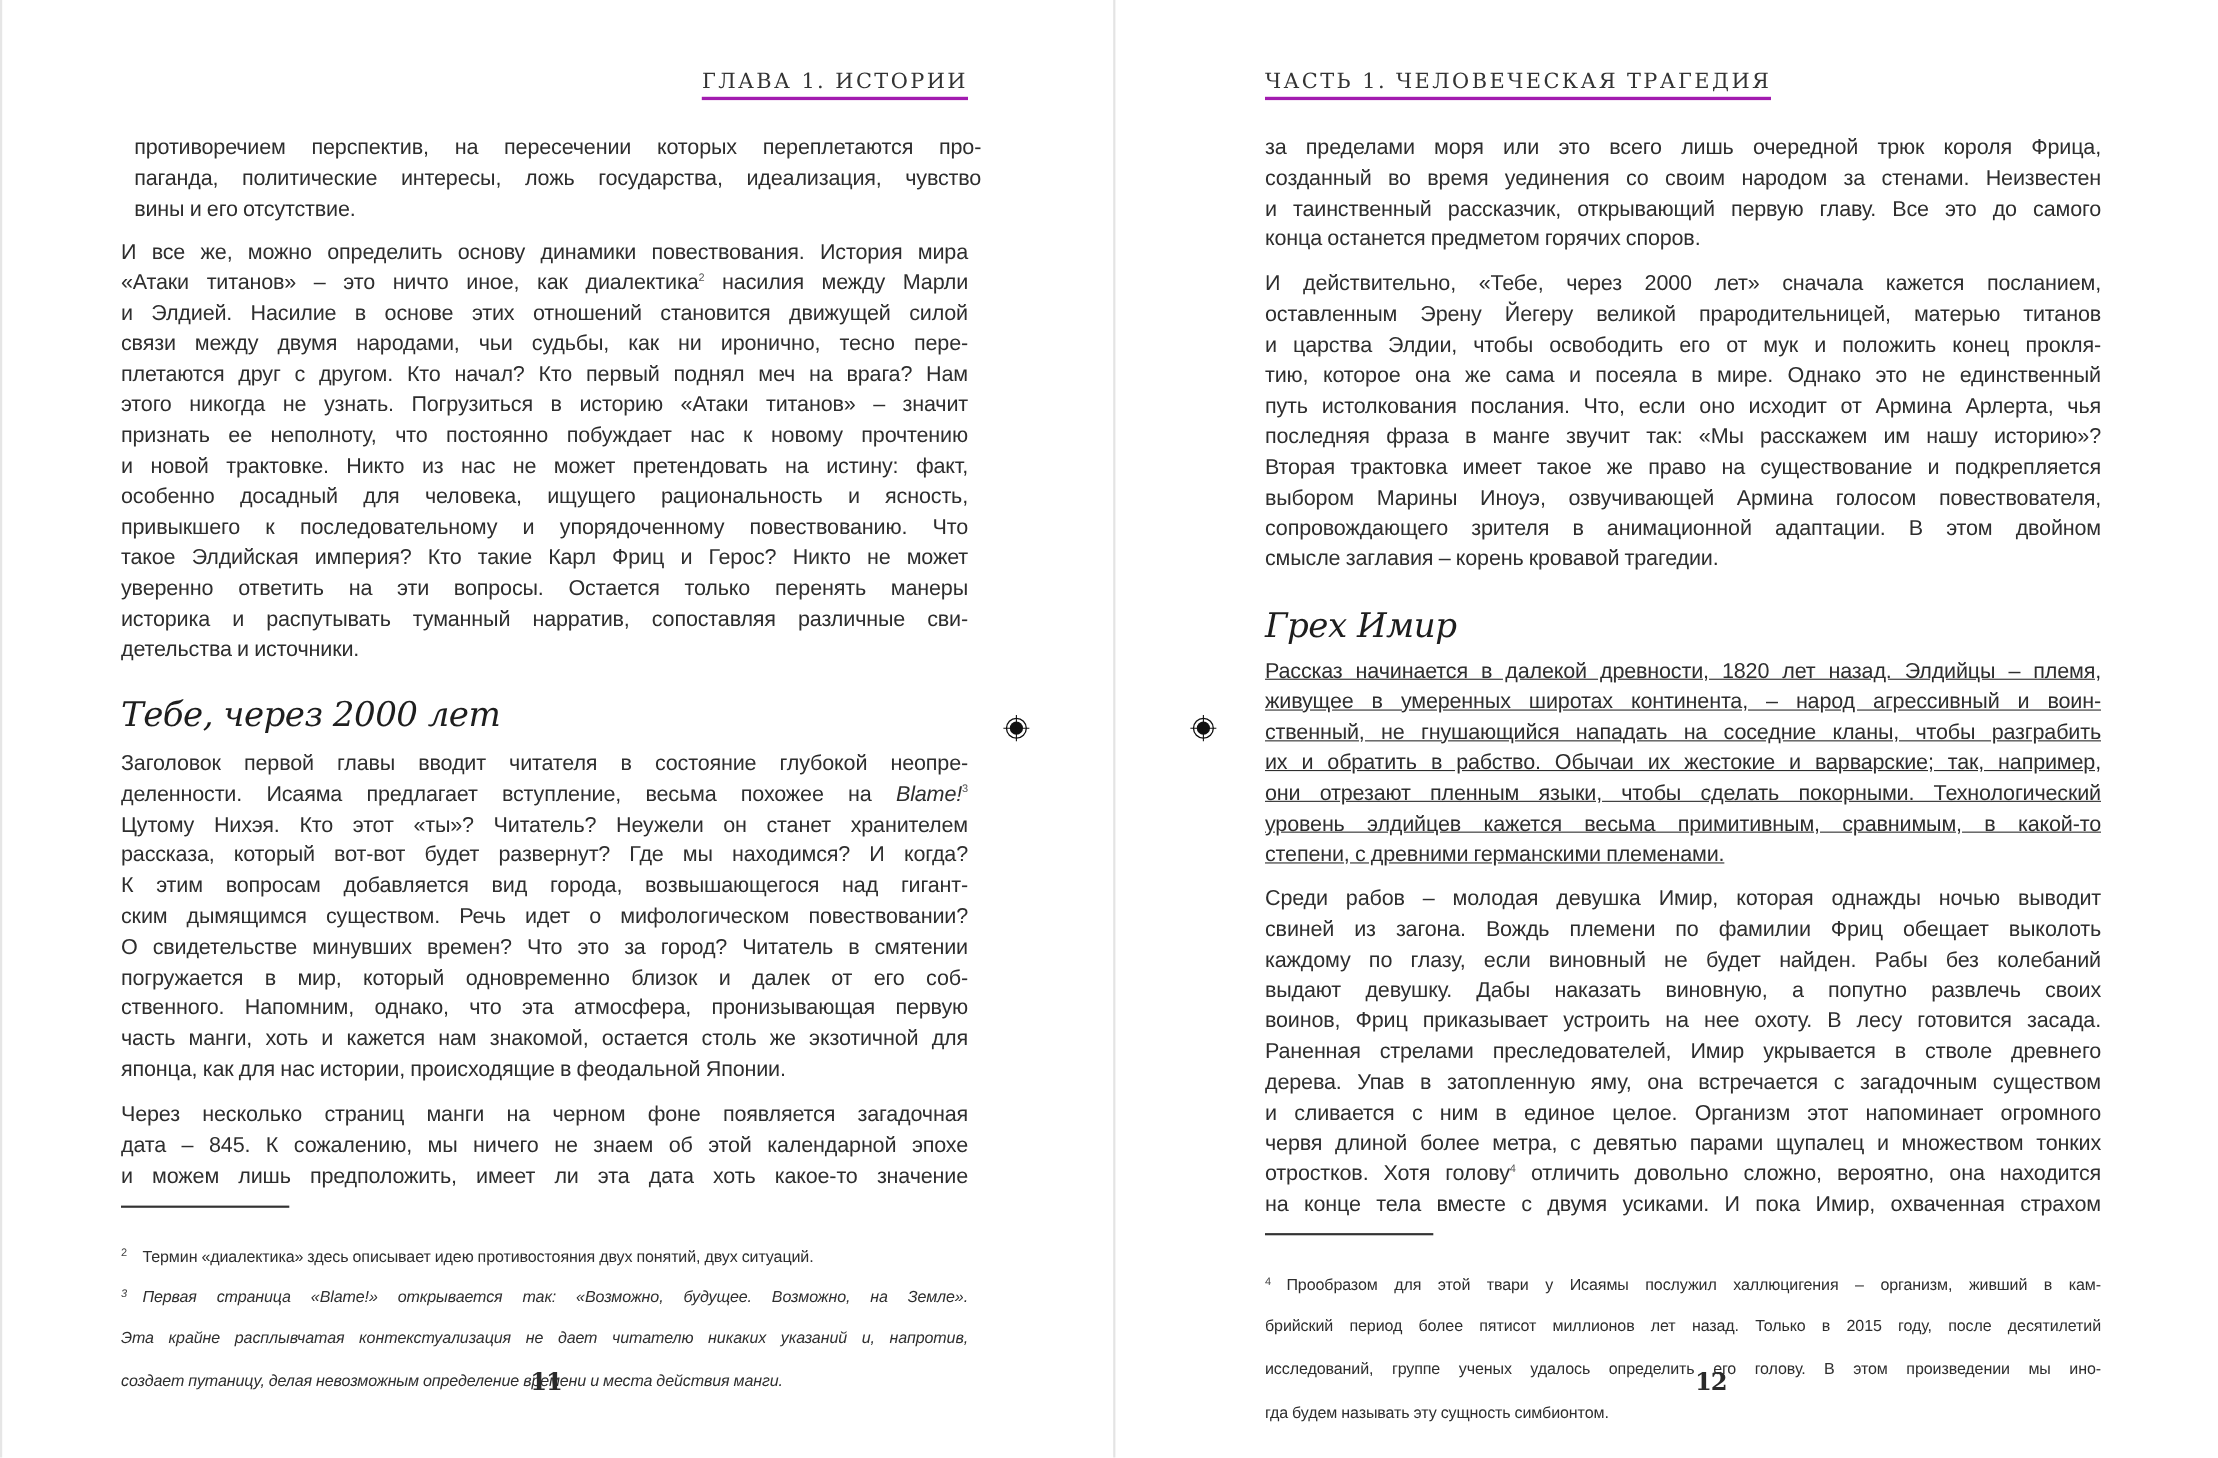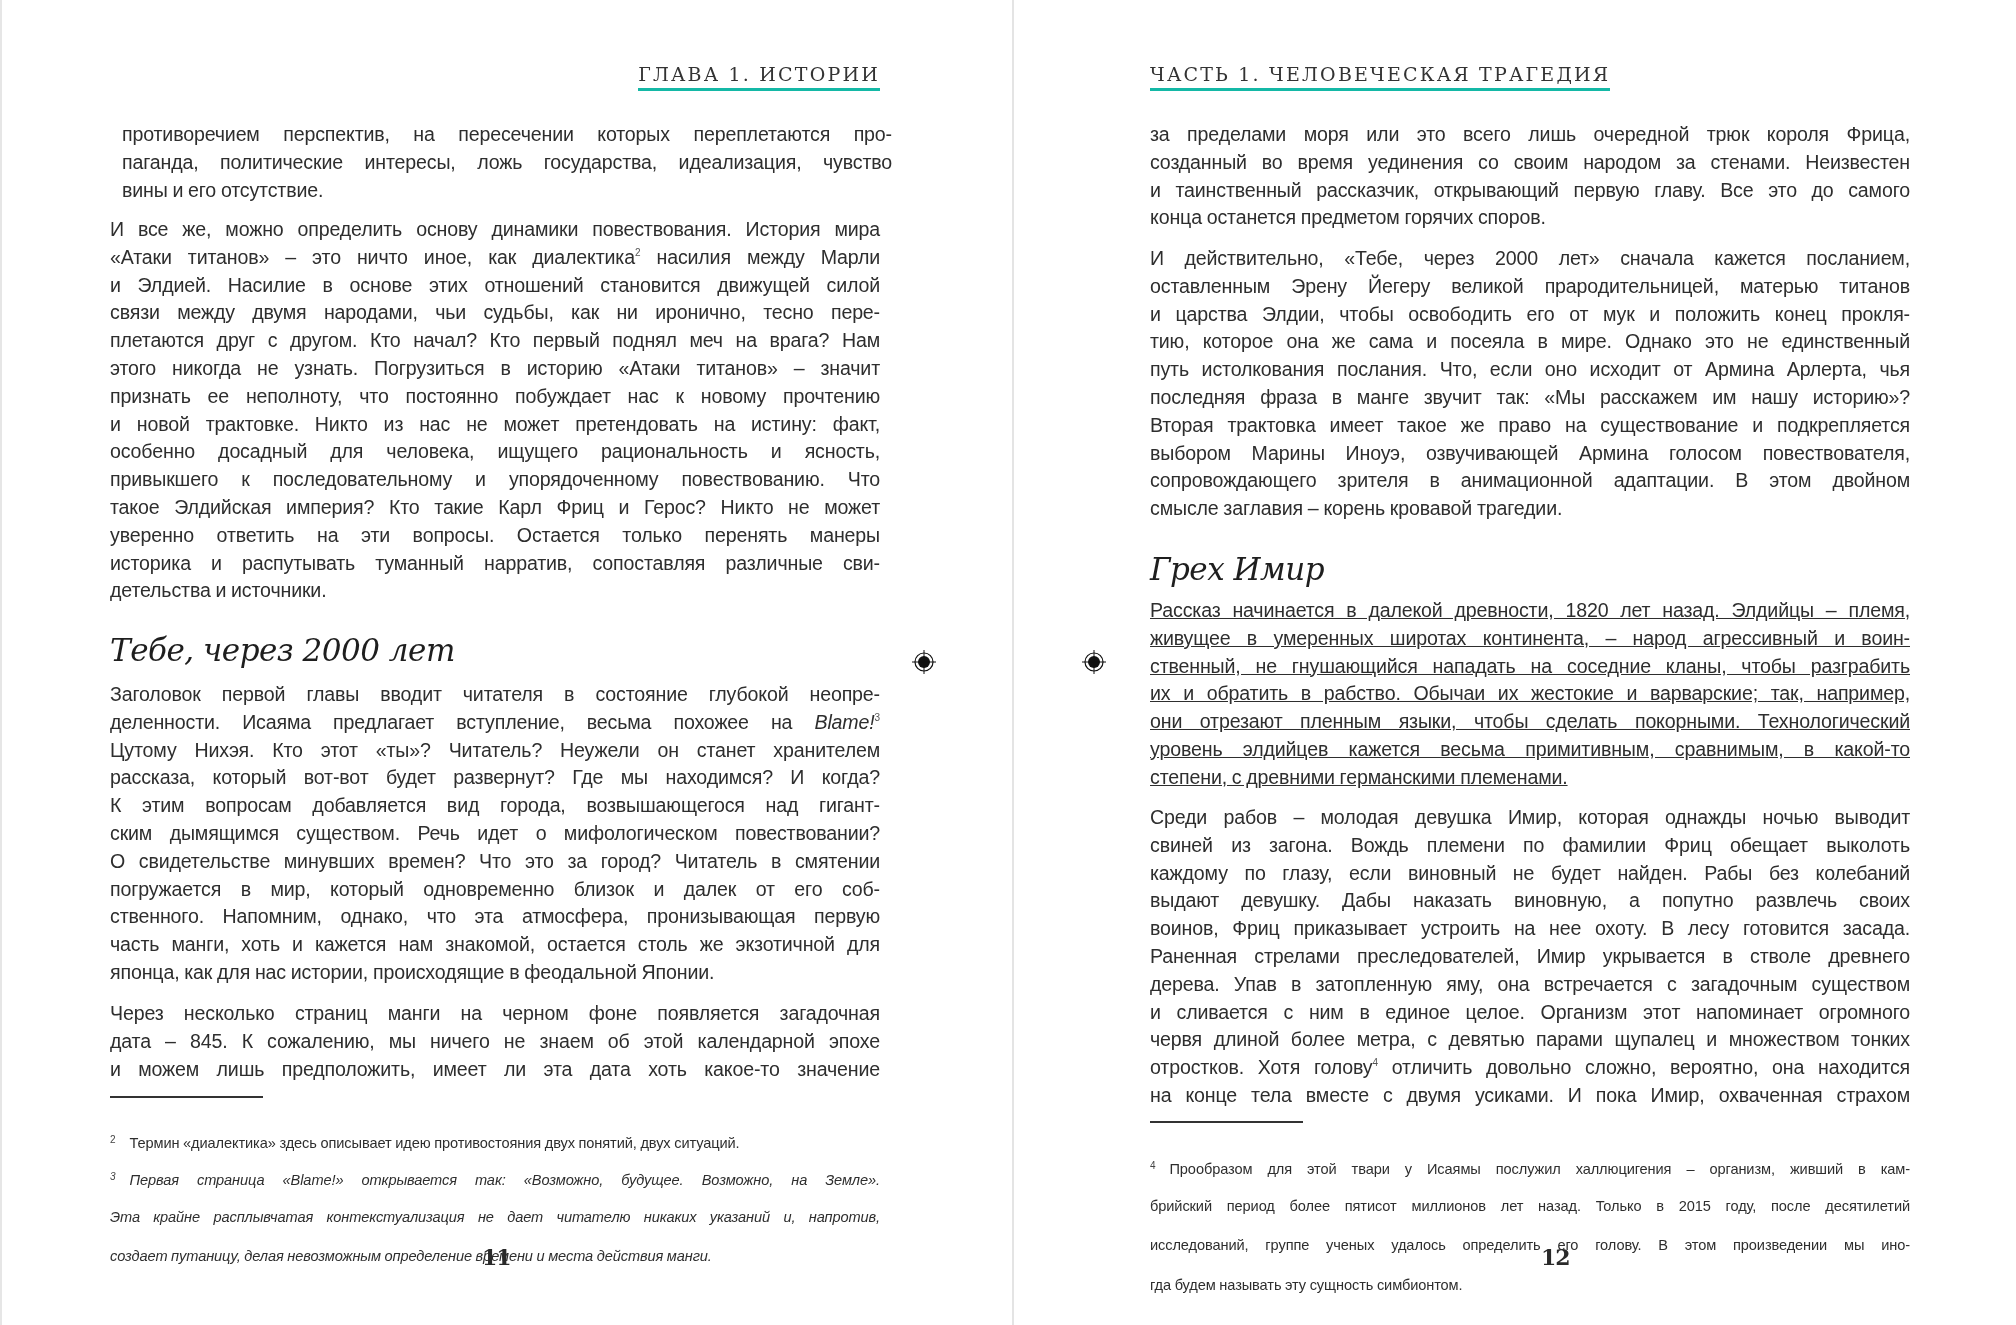--- a/index.html
+++ b/index.html
@@ -7,21 +7,21 @@
   .edge-left { position: absolute; left: 0; top: 0; width: 2px; height: 1325px; background: #e6e6e6; }
   .gutter { position: absolute; left: 1012px; top: 0; width: 2px; height: 1325px; background: #e4e4e4; }
   .page { position: absolute; top: 0; height: 1325px; }
   .page.left { left: 0; width: 1012px; }
   .page.right { left: 1014px; width: 890px; }
 
   .running-head {
     position: absolute; top: 62px;
     font-family: "DejaVu Serif", serif; font-size: 19px; letter-spacing: 2.2px;
     color: #333; text-transform: uppercase; padding-bottom: 2px;
-    border-bottom: 3px solid #14b8a6; line-height: 24px; white-space: nowrap;
+    border-bottom: 3px solid #a21caf; line-height: 24px; white-space: nowrap;
   }
   .page.left .running-head { right: 132px; }
   .page.right .running-head { left: 136px; }
 
   .block { position: absolute; }
   .page.left .block { left: 110px; width: 770px; }
   .page.right .block { left: 136px; width: 760px; }
 
   .para { font-family: "Liberation Sans", sans-serif; font-size: 19.6px; color: #2e2e2e; }
   .line {

